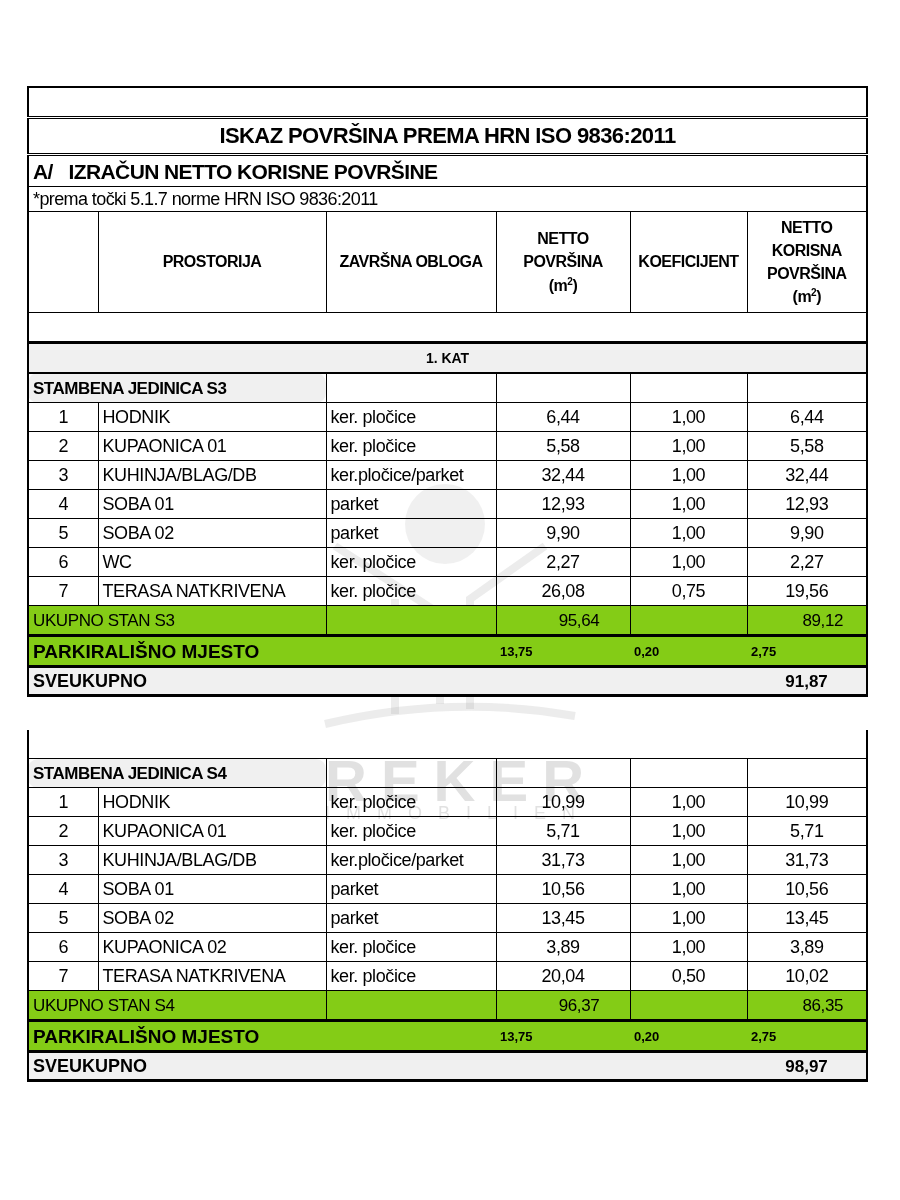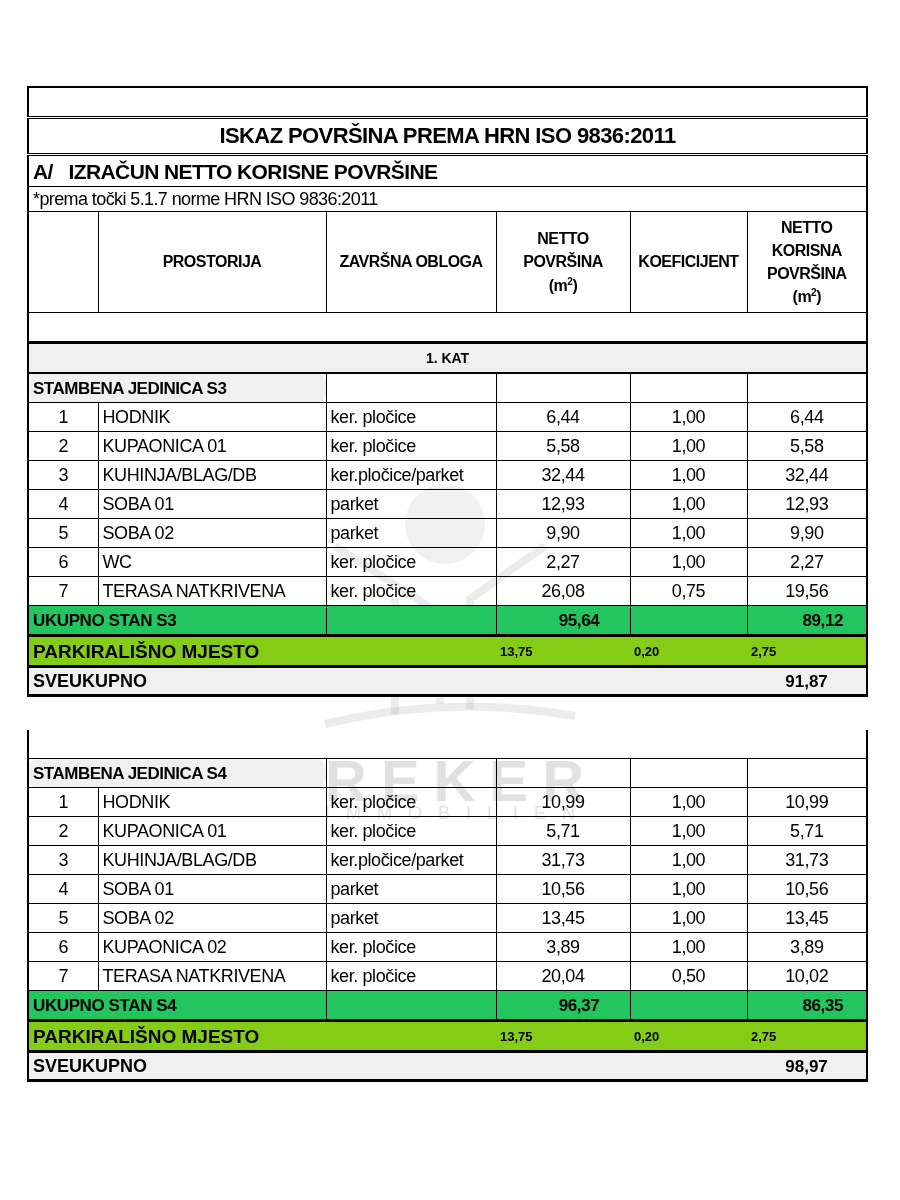--- a/index.html
+++ b/index.html
@@ -26,21 +26,21 @@
   .r-sub td { height: 30px; font-weight: bold; font-size: 21px; letter-spacing: -0.6px; }
   .r-note td { height: 24px; font-size: 18px; letter-spacing: -0.6px; margin-left: 16px; }
   .r-head td { height: 100px; font-weight: bold; font-size: 16px; text-align: center; white-space: normal; line-height: 1.45; letter-spacing: -0.5px; }
   .r-gap td { height: 28px; }
   .r-kat td { height: 28px; background: #f0f0f0; text-align: center; font-weight: bold; font-size: 14px; border-top: 3px solid #000; border-bottom: 2px solid #000; }
   .r-unit td { height: 28px; font-weight: bold; font-size: 17px; letter-spacing: -0.5px; }
   .r-unit td.lab { background: #f0f0f0; border-radius: 10px; }
   .r-item td { height: 28px; font-size: 18px; letter-spacing: -0.4px; }
   .r-item td.num { text-align: center; }
   .r-item td.val { text-align: center; }
-  .r-total td { height: 28px; background: #22c55e; font-weight: bold; font-size: 17px; letter-spacing: -0.4px; }
+  .r-total td { height: 28px; background: #84cc16; font-weight: normal; font-size: 17px; letter-spacing: -0.4px; }
   .r-total td.val { text-align: center; padding-left: 36px; }
   .r-park td { height: 28px; background: #84cc16; font-weight: bold; font-size: 19px; border-top: 3px solid #000; border-bottom: 3px solid #000; }
   .r-park td.val { text-align: left; font-size: 13px; }
   .r-park td.lab { letter-spacing: 0; }
   .r-grand td { height: 26px; background: #f0f0f0; font-weight: bold; font-size: 18px; border-bottom: 3px solid #000; }
   .r-grand td.val { text-align: center; font-size: 17px; }
   .noborder-lr { border-left: none !important; border-right: none !important; }
   .nb-l { border-left: none !important; }
   .nb-r { border-right: none !important; }
 

